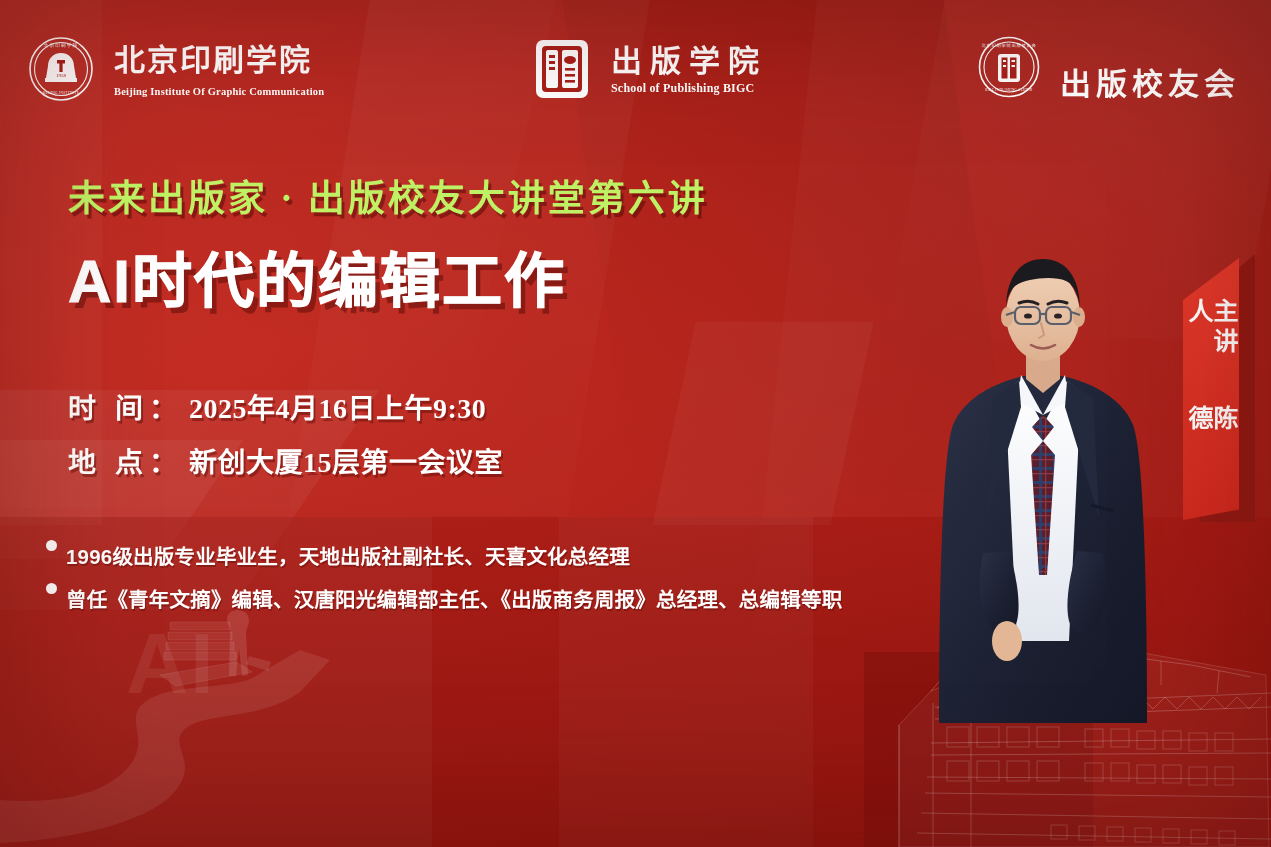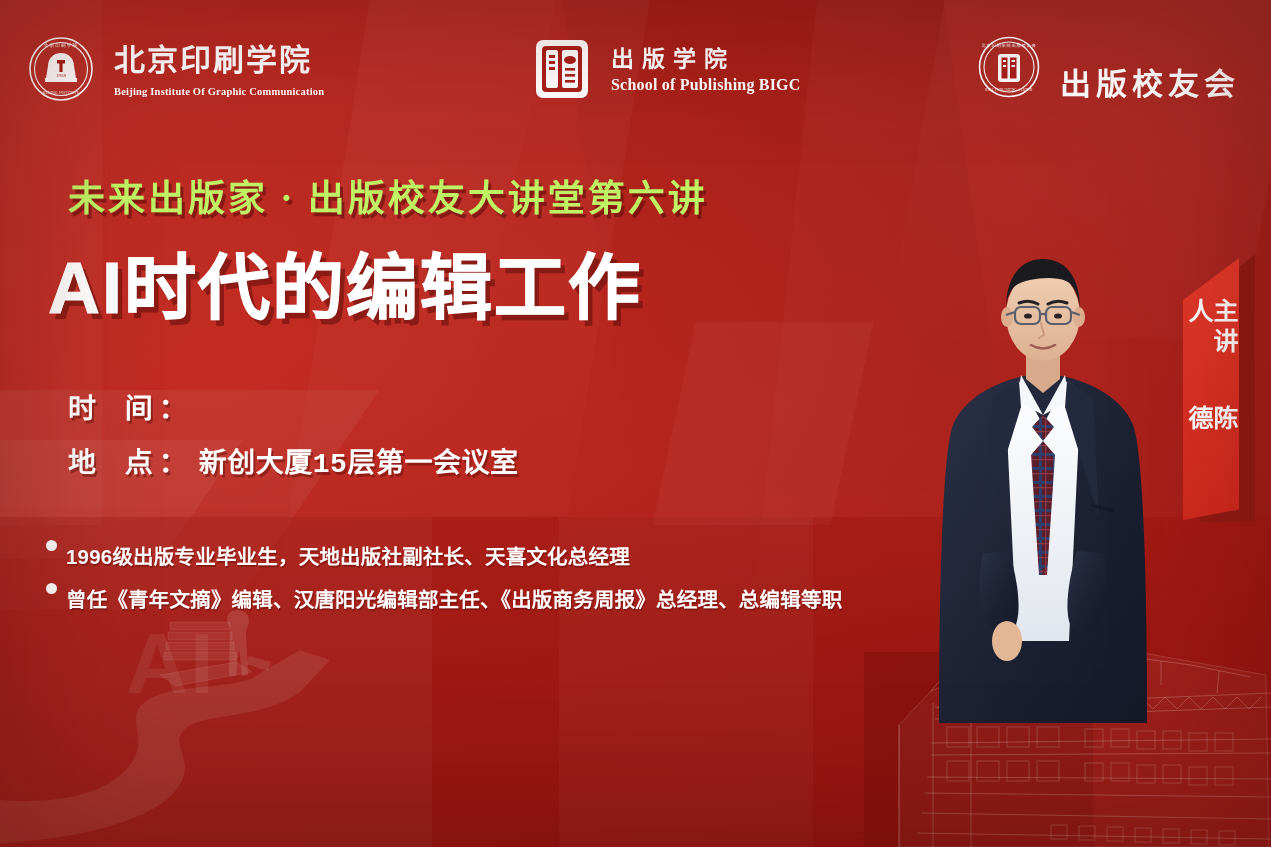--- a/index.html
+++ b/index.html
@@ -51,52 +51,52 @@
   .logo{position:absolute;display:flex;align-items:center;gap:20px;color:#fff;}
   .logo-bigc{left:28px;top:4px;}
   .logo-school{left:533px;top:6px;}
   .logo-alumni{left:978px;top:4px;align-items:flex-end;}
   .seal{flex:0 0 auto;}
   .logo-cn{
     font-family:"Liberation Serif","DejaVu Serif",serif;
     font-weight:700;color:#fff;line-height:1.05;white-space:nowrap;
   }
   .logo-bigc .logo-cn{font-size:31px;letter-spacing:2px;}
-  .logo-school .logo-cn{font-size:23px;letter-spacing:8px;}
+  .logo-school .logo-cn{font-size:31px;letter-spacing:8px;}
   .logo-alumni .logo-cn{font-size:31px;letter-spacing:5px;}
   .logo-en{
     font-family:"Liberation Serif","DejaVu Serif",serif;
     font-weight:600;color:#fff;white-space:nowrap;
     margin-top:3px;
   }
   .logo-bigc .logo-en{font-size:10.5px;letter-spacing:.2px;margin-top:8px;}
-  .logo-school .logo-en{font-size:16px;letter-spacing:.2px;}
+  .logo-school .logo-en{font-size:12px;letter-spacing:.2px;}
 
   
   .subtitle{
     position:absolute;left:68px;top:168px;
     font-family:"Liberation Serif","DejaVu Serif",serif;
     font-weight:700;font-size:37px;letter-spacing:3px;
     color:#bef264;white-space:nowrap;
     text-shadow:3px 4px 0 rgba(90,10,6,.55);
   }
   .maintitle{
-    position:absolute;left:48px;top:252px;
+    position:absolute;left:68px;top:252px;
     font-family:"Liberation Sans","DejaVu Sans",sans-serif;
-    font-weight:900;font-size:72px;letter-spacing:2px;
+    font-weight:900;font-size:60px;letter-spacing:2px;
     color:#fff;white-space:nowrap;line-height:1;
     text-shadow:5px 6px 0 rgba(86,10,6,.50);
     -webkit-text-stroke:1px #fff;
   }
 
   
   .meta{position:absolute;left:68px;top:386px;}
   .meta-row{
     display:flex;align-items:baseline;
-    font-family:Liberation Mono, monospace;
+    font-family:Liberation Serif, serif;
     font-weight:900;color:#fff;font-size:28px;
     margin-bottom:14px;white-space:nowrap;
     text-shadow:2px 3px 0 rgba(88,10,6,.45);
   }
   .meta-label{letter-spacing:6px;margin-right:6px;}
   .meta-value{letter-spacing:.5px;}
 
   
   .bullets{position:absolute;left:46px;top:540px;width:980px;}
   .bullet{
@@ -313,20 +313,21 @@
       </span>
     </div>
   </div>
 
   <div class="subtitle">未来出版家 · 出版校友大讲堂第六讲</div>
   <div class="maintitle">AI时代的编辑工作</div>
 
   <div class="meta">
     <div class="meta-row">
       <span class="meta-label">时 间：</span>
+      <span class="meta-value">2025年4月16日上午9:30</span>
     </div>
     <div class="meta-row">
       <span class="meta-label">地 点：</span>
       <span class="meta-value">新创大厦15层第一会议室</span>
     </div>
   </div>
 
   <div class="bullets">
     <div class="bullet">
       <span class="dot"></span>

